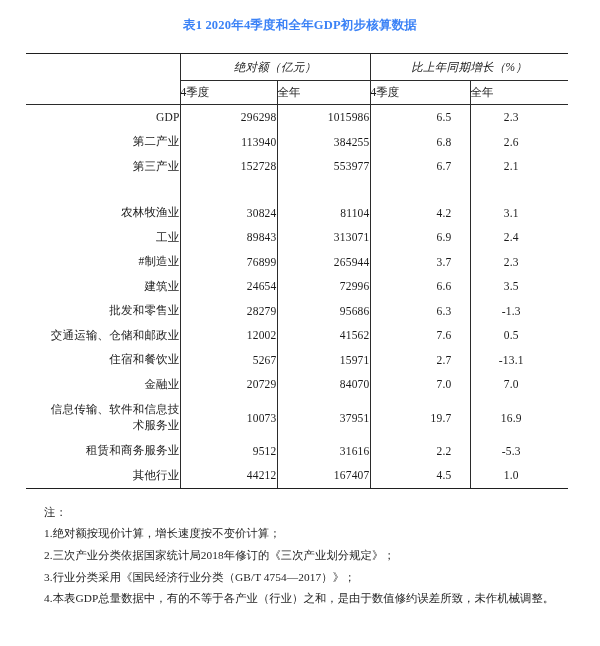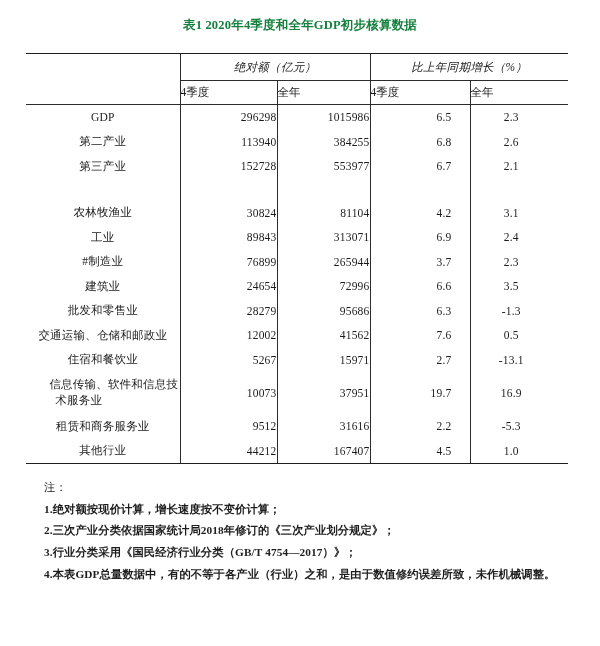--- a/index.html
+++ b/index.html
@@ -25,21 +25,21 @@
   }
 
   
   .table-title {
     text-align: center;
     font-size: 12.5px;
     font-weight: bold;
     letter-spacing: 0.2px;
     margin: 0;
     padding: 17px 0 0 0;
-    color: #15803d;
+    color: #3b82f6;
   }
 
   
   .tbl-wrap {
     position: relative;
     margin: 19px 0 0 0;
     padding: 0 26px 0 26px;
     box-sizing: border-box;
     width: 600px;
   }
@@ -92,21 +92,21 @@
     letter-spacing: 0.3px;
     font-style: italic;
   }
   .hdr-sub td {
     text-align: left;
     height: 23px;
     font-size: 11.5px;
   }
 
   .rowlabel {
-    text-align: center;
+    text-align: right;
     padding-left: 22px;
     height: 24.5px;
     white-space: nowrap;
     font-size: 11.5px;
     letter-spacing: 0.2px;
   }
   .rowlabel.wrapped {
     white-space: normal;
     line-height: 1.35;
     padding-left: 0;
@@ -146,21 +146,20 @@
     line-height: 1.92;
     color: #1d1d1d;
     letter-spacing: 0.1px;
   }
   .notes .note-head {
     padding-left: 22px;
   }
   .notes .note-item {
     padding-left: 22px;
     text-indent: 0;
-    font-weight: bold;
   }
   .notes .note-item.hang {
     padding-left: 0;
     text-indent: 22px;
   }
 </style>
 </head>
 <body>
 
 <div class="page">
@@ -262,20 +261,27 @@
             <td class="num pct2 vsep-l">0.5</td>
           </tr>
           <tr>
             <td class="rowlabel">住宿和餐饮业</td>
             <td class="num vsep-l">5267</td>
             <td class="num vsep-l">15971</td>
             <td class="num pct vsep-l">2.7</td>
             <td class="num pct2 vsep-l">-13.1</td>
           </tr>
           <tr>
+            <td class="rowlabel">金融业</td>
+            <td class="num vsep-l">20729</td>
+            <td class="num vsep-l">84070</td>
+            <td class="num pct vsep-l">7.0</td>
+            <td class="num pct2 vsep-l">7.0</td>
+          </tr>
+          <tr>
             <td class="rowlabel wrapped">
               <span class="ln1">信息传输、软件和信息技</span>
               <span class="ln2">术服务业</span>
             </td>
             <td class="num vsep-l">10073</td>
             <td class="num vsep-l">37951</td>
             <td class="num pct vsep-l">19.7</td>
             <td class="num pct2 vsep-l">16.9</td>
           </tr>
           <tr>

